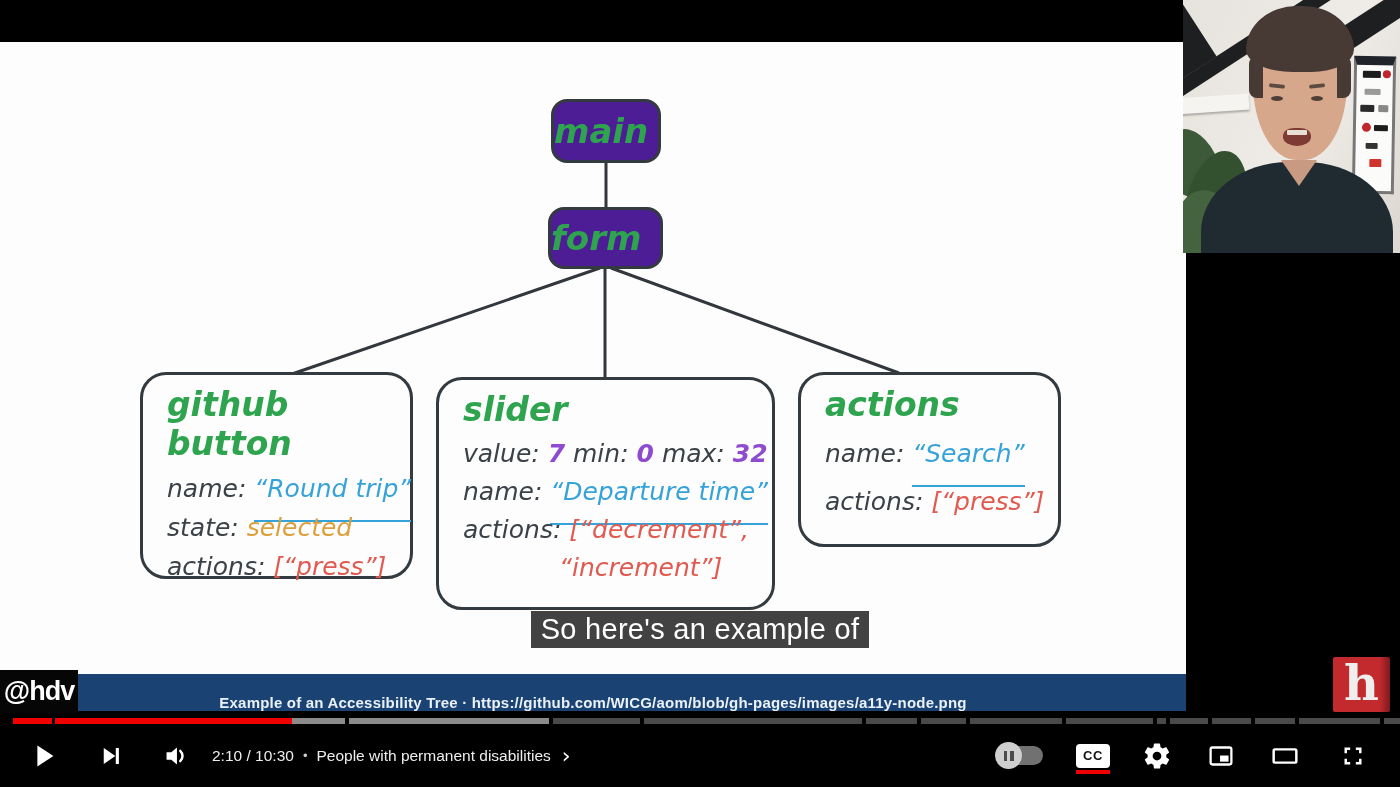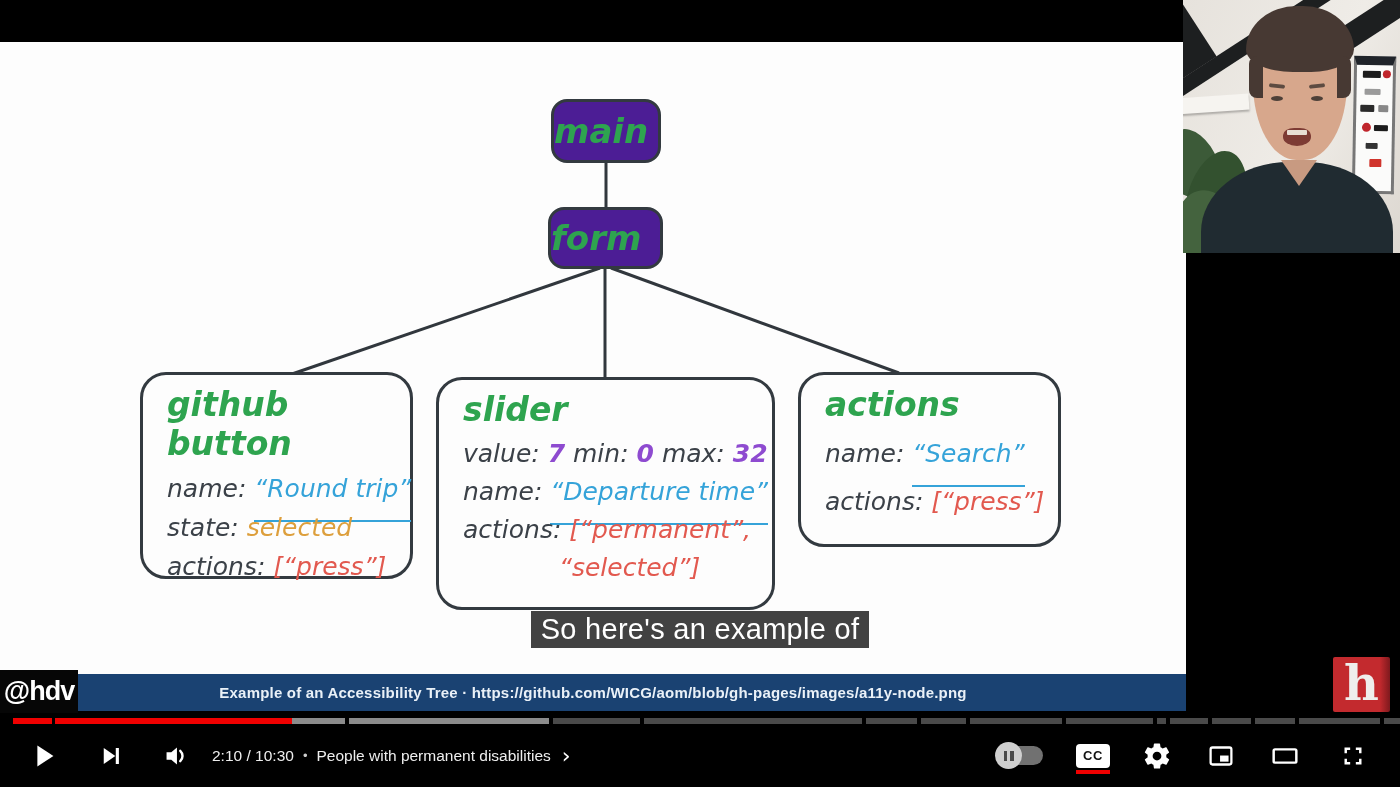--- a/index.html
+++ b/index.html
@@ -30,21 +30,21 @@
   .u { border-bottom:2.5px solid var(--blue); padding-bottom:17px; }
 
   
   .captions { position:absolute; left:0; top:611px; width:1400px; text-align:center; z-index:6; }
   .caption-line { display:block; line-height:0; }
   .caption-line > span { display:inline-block; background:rgba(24,24,24,0.82); color:#fff;
       font:400 29px/37px "Liberation Sans", sans-serif; padding:0 10px; letter-spacing:.3px; }
 
   
   .info-bar { position:absolute; left:0; top:674px; width:1186px; height:37px; background:var(--info_bar_bg);
-      display:flex; align-items:center; justify-content:center; z-index:4; }
+      display:flex; align-items:flex-end; justify-content:center; z-index:4; }
   .info-bar .info-text { color:#eaf1f8; font:bold 15px "Liberation Sans", sans-serif; letter-spacing:.2px; }
   .hdv { position:absolute; left:0; top:670px; width:78px; height:43px; background:#060606; z-index:5;
       display:flex; align-items:center; justify-content:center; color:#fff;
       font:bold 27px "Liberation Sans", sans-serif; letter-spacing:-1px; }
   .h-logo { position:absolute; left:1333px; top:657px; width:57px; height:55px; z-index:5;
       background:linear-gradient(to right, var(--logo_red) 82%, #7e191d); border-radius:2px;
       display:flex; align-items:center; justify-content:center; }
   .h-logo span { color:#efeeec; font:bold 48px "DejaVu Serif", serif; line-height:1; margin-top:-4px; }
 
   
@@ -122,22 +122,22 @@
     <div class="leaf leaf-radio" style="left:140px; top:330px; width:273px; height:207px;">
         <div class="leaf-title">github button</div>
         <div class="prop-line"><span class="k-label">name: </span><span class="k-string u">“Round trip”</span></div>
         <div class="prop-line"><span class="k-label">state: </span><span class="k-state">selected</span></div>
         <div class="prop-line"><span class="k-label">actions: </span><span class="k-action">[“press”]</span></div>
       </div>
     <div class="leaf leaf-slider" style="left:436px; top:335px; width:339px; height:233px;">
         <div class="leaf-title">slider</div>
         <div class="prop-line"><span class="k-label">value: </span><span class="k-number">7</span><span class="k-label"> min: </span><span class="k-number">0</span><span class="k-label"> max: </span><span class="k-number">32</span></div>
         <div class="prop-line"><span class="k-label">name: </span><span class="k-string u">“Departure time”</span></div>
-        <div class="prop-line"><span class="k-label">actions: </span><span class="k-action">[“permanent”,</span></div>
-        <div class="prop-line"><span class="k-action indent">“selected”]</span></div>
+        <div class="prop-line"><span class="k-label">actions: </span><span class="k-action">[“decrement”,</span></div>
+        <div class="prop-line"><span class="k-action indent">“increment”]</span></div>
       </div>
     <div class="leaf leaf-button" style="left:798px; top:330px; width:263px; height:175px;">
         <div class="leaf-title">actions</div>
         <div class="prop-line"><span class="k-label">name: </span><span class="k-string u">“Search”</span></div>
         <div class="prop-line"><span class="k-label">actions: </span><span class="k-action">[“press”]</span></div>
       </div>
   </div>
 
   <div class="captions">
     <span class="caption-line"><span>So here's an example of</span></span>

